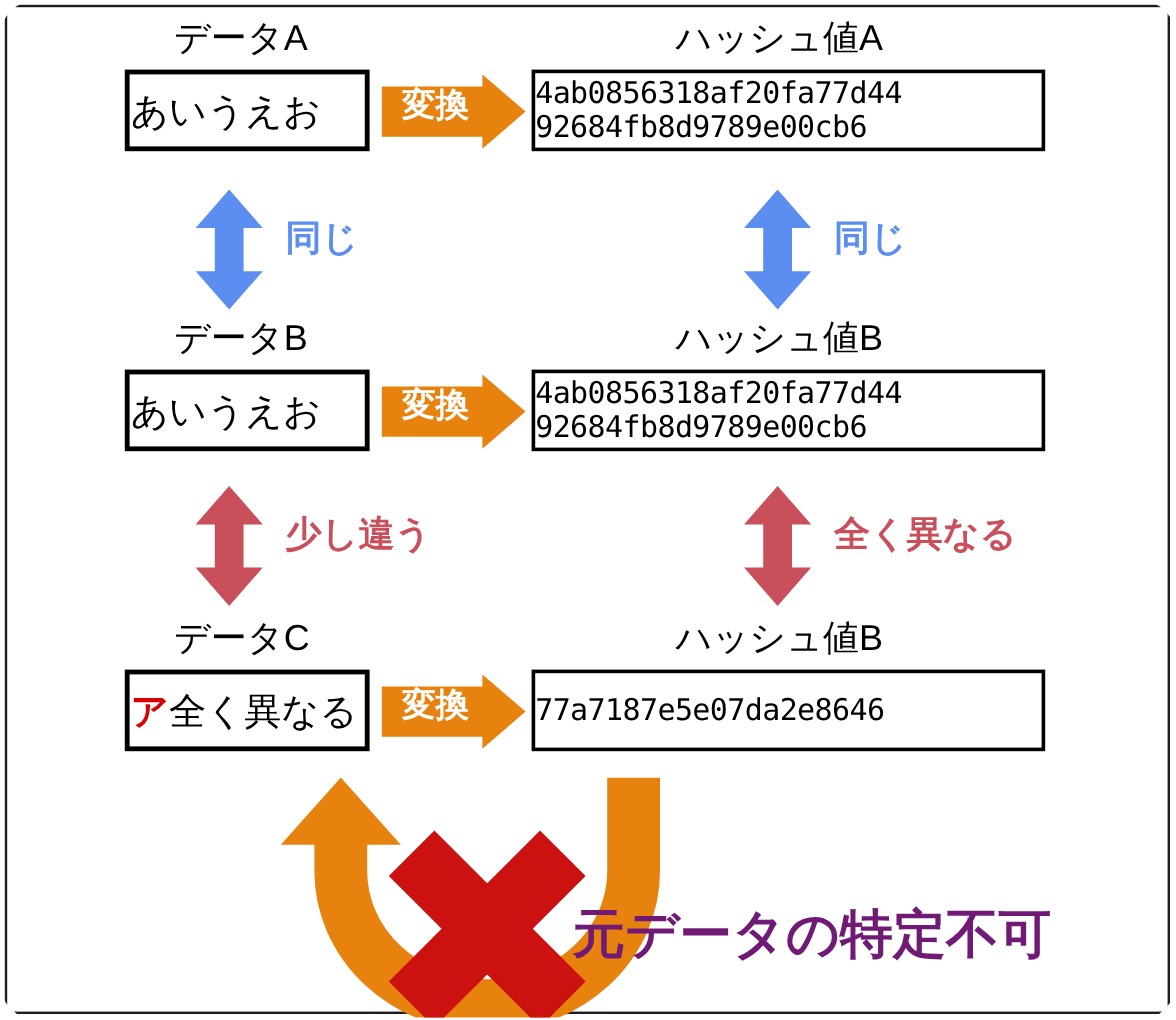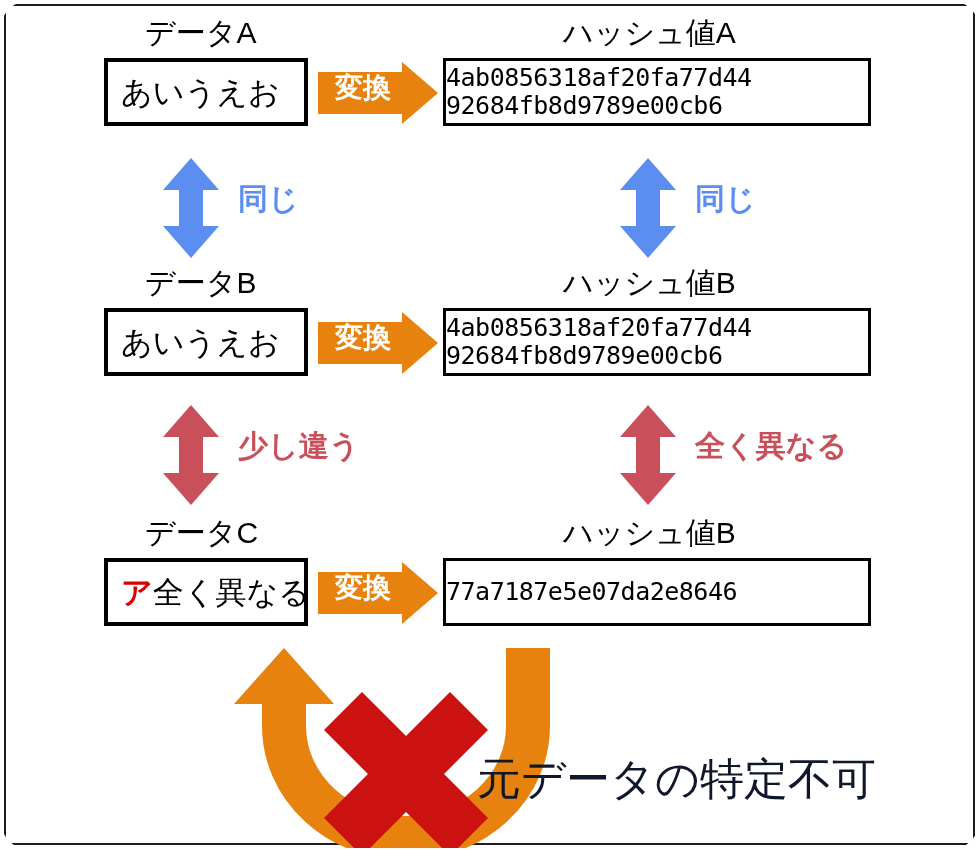--- a/index.html
+++ b/index.html
@@ -52,21 +52,21 @@
     position: absolute;
     left: 104px;
     top: 40px;
     width: 204px;
     height: 68px;
     border: 4px solid #000000;
     box-sizing: border-box;
     background: #ffffff;
     display: flex;
     align-items: center;
-    padding-left: 13px;
+    padding-left: 1px;
   }
   .data-text {
     font-size: 31px;
     color: #000000;
     line-height: 1;
     white-space: nowrap;
   }
   .data-text .hl {
     color: #d80000;
     font-weight: bold;
@@ -142,22 +142,22 @@
     top: 648px;
     width: 360px;
     height: 200px;
   }
   .feedback svg { display: block; }
   .bottom-caption {
     position: absolute;
     left: 477px;
     top: 757px;
     font-size: 44px;
-    font-weight: normal;
-    color: #0f172a;
+    font-weight: bold;
+    color: #701a75;
     white-space: nowrap;
     line-height: 1;
   }
 </style>
 </head>
 <body>
 
 <div id="canvas">
 
   <div class="frame-border"></div>

